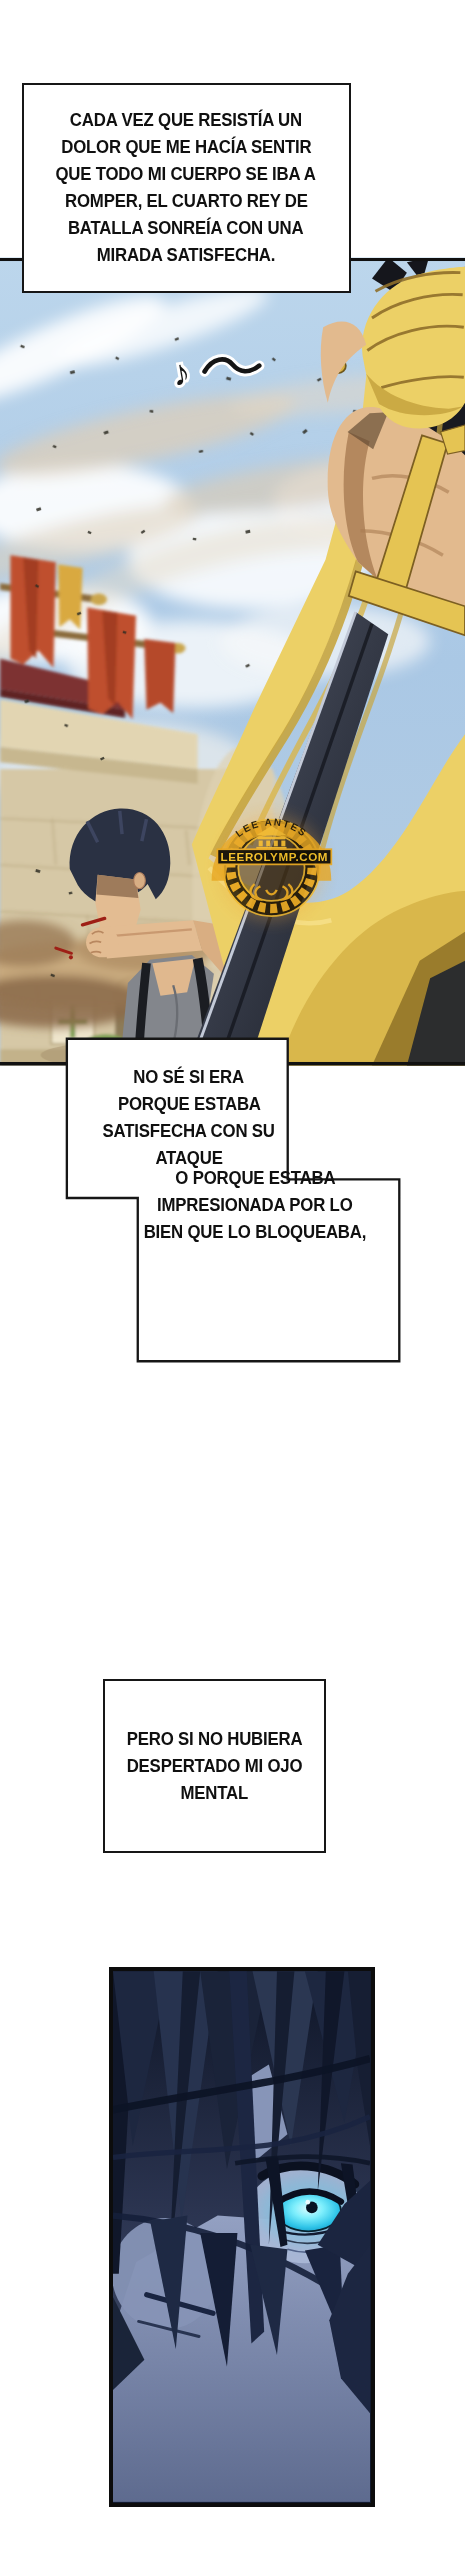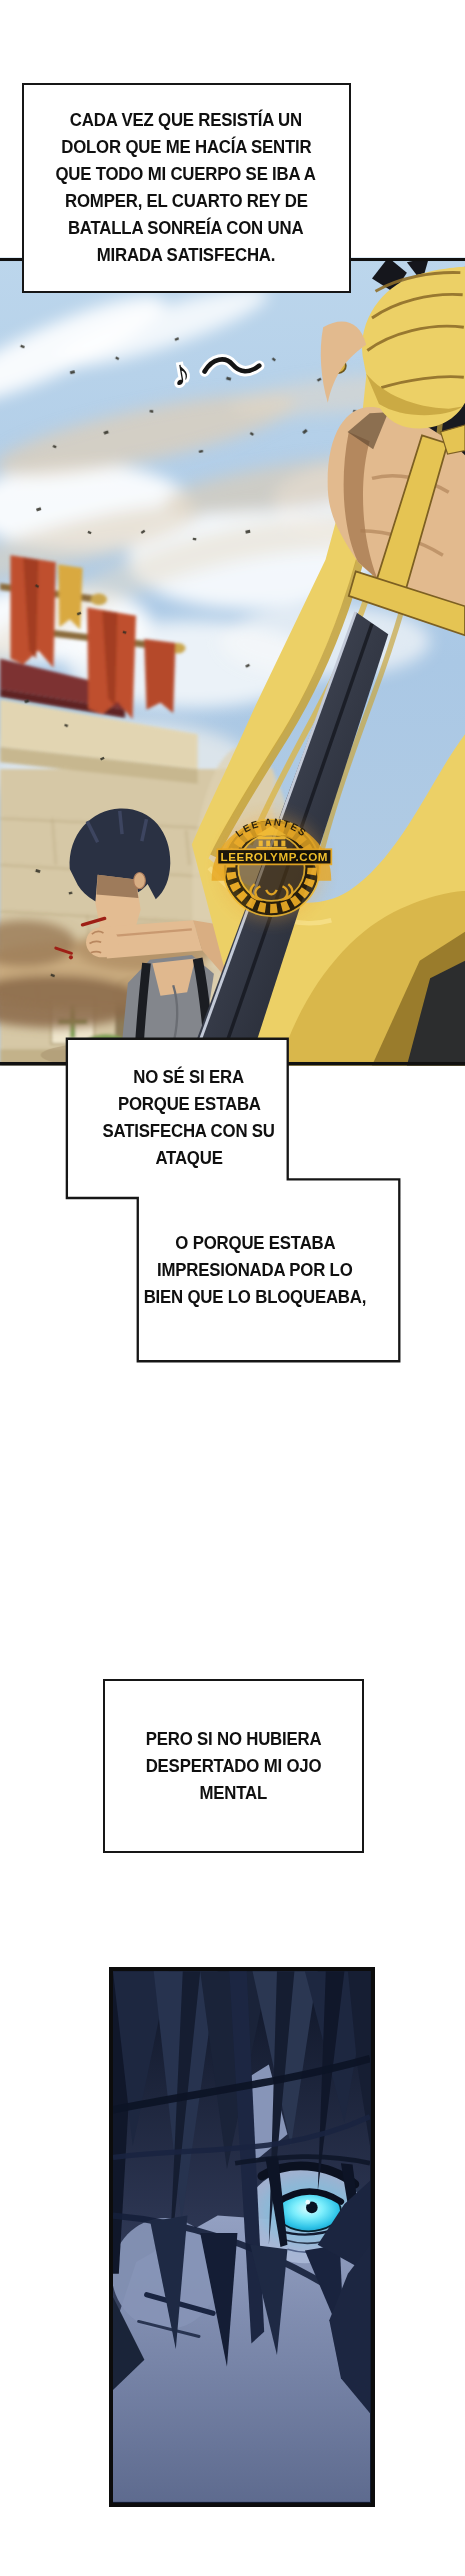--- a/index.html
+++ b/index.html
@@ -275,27 +275,27 @@
 
   <svg class="abs" style="left:58px;top:1030px" width="349" height="340" viewBox="0 0 600 585">
     <polygon points="15,15 395,15 395,257 587,257 587,570 137,570 137,289 15,289" fill="#ffffff" stroke="#161616" stroke-width="4"></polygon>
   </svg>
   <div class="abs nar-text" style="left:67px;top:1038px;width:244px;height:159px">
     <span>NO SÉ SI ERA</span>
     <span>PORQUE ESTABA</span>
     <span>SATISFECHA CON SU</span>
     <span>ATAQUE</span>
   </div>
-  <div class="abs nar-text" style="left:138px;top:1179px;width:234px;height:182px">
+  <div class="abs nar-text" style="left:138px;top:1114px;width:234px;height:182px">
     <span>O PORQUE ESTABA</span>
     <span>IMPRESIONADA POR LO</span>
     <span>BIEN QUE LO BLOQUEABA,</span>
   </div>
 
-  <div class="abs nar-box nar-text" style="left:103px;top:1679px;width:261px;height:174px">
+  <div class="abs nar-box nar-text" style="left:103px;top:1679px;width:223px;height:174px">
     <span>PERO SI NO HUBIERA</span>
     <span>DESPERTADO MI OJO</span>
     <span>MENTAL</span>
   </div>
 
   <div class="abs" style="left:109px;top:1967px;width:266px;height:540px;box-sizing:border-box;border:4.7px solid #0c0c0c;background:#121a2e">
     <svg width="257" height="531" viewBox="0 0 442 912">
       <defs>
         <linearGradient id="bpG" x1="0" y1="0" x2="0" y2="1">
           <stop offset="0" stop-color="#0f1628"></stop>

